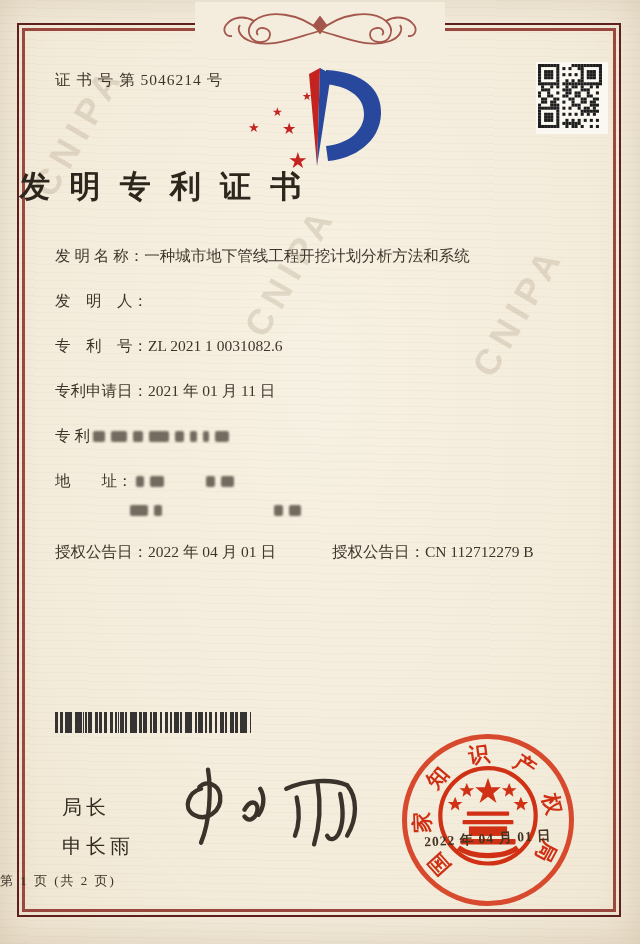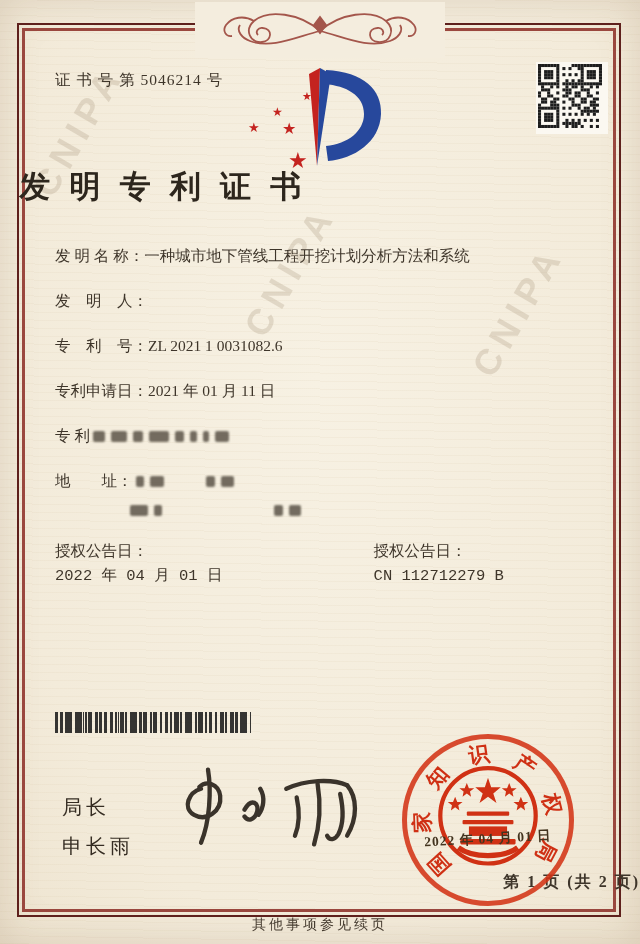--- a/index.html
+++ b/index.html
@@ -26,21 +26,21 @@
   .qr{position:absolute;left:536px;top:62px;width:68px;height:68px;background:#fbf8f1;padding:2px;}
   .title{position:absolute;left:0;right:0;top:166px;text-align:left;
          font-size:31px;font-weight:bold;color:#2d261d;
          letter-spacing:.62em;text-indent:.62em;}
   
   .fields{position:absolute;left:55px;top:244px;width:530px;font-size:15.5px;color:#3e352a;}
   .row{display:flex;margin-bottom:21px;line-height:24px;}
   .row .lab{white-space:pre;}
   .row .val{white-space:pre;}
   .addr2{padding-left:72px;margin-top:-16px;margin-bottom:18px;line-height:24px;}
-  .grant{display:flex;gap:72px;font-family:Liberation Mono, monospace;}
+  .grant{display:flex;gap:56px;}
   .sm{display:inline-block;height:11px;border-radius:2px;background:#4f473c;
       filter:blur(1.2px);opacity:.78;margin:0 3px;vertical-align:-1px;}
   
   .paras{position:absolute;left:48px;top:538px;width:546px;font-size:15.2px;
          line-height:25.5px;color:#3c332a;text-align:justify;}
   .paras p{margin:0 0 6px 0;text-indent:2em;}
   
   .barcode{position:absolute;left:55px;top:712px;width:196px;height:21px;opacity:.88;
     background:
      repeating-linear-gradient(90deg,#1b1b1b 0 2px,transparent 2px 5px),
@@ -55,22 +55,22 @@
   .seal-ring{position:absolute;inset:0;border:5px solid rgba(211,51,22,.88);border-radius:50%;}
   .seal-char{position:absolute;left:50%;top:50%;font-weight:bold;font-size:21px;color:#cf3014;
              transform:translate(-50%,-50%) rotate(var(--a)) translateY(-66px);}
   .c0{--a:-132deg}.c1{--a:-92deg}.c2{--a:-50deg}.c3{--a:-8deg}
   .c4{--a:34deg}.c5{--a:76deg}.c6{--a:118deg}
   .emblem{position:absolute;left:50%;top:50%;transform:translate(-50%,-52%);}
   .seal-date{position:absolute;left:0;width:100%;top:96px;text-align:center;
              font-size:13.5px;font-weight:bold;color:#43341f;letter-spacing:1px;
              transform:rotate(-3deg);z-index:6;}
   
-  .page-num{position:absolute;left:0;right:0;top:872px;text-align:right;
-            font-size:16px;color:#3e352a;letter-spacing:2px;font-weight:bold;}
+  .page-num{position:absolute;left:0;right:0;top:872px;text-align:left;
+            font-size:13px;color:#3e352a;letter-spacing:2px;}
   .note{position:absolute;left:0;right:0;top:916px;text-align:center;
         font-size:14px;color:#463c30;letter-spacing:3px;}
 </style>
 </head>
 <body>
 
 <div class="page">
 
   <span class="wm" style="left:6px;top:110px;">CNIPA</span>
   <span class="wm" style="left:218px;top:250px;">CNIPA</span>
@@ -411,15 +411,14 @@
         <rect x="26" y="54" width="48" height="4" rx="1"></rect>
         <rect x="32" y="60" width="36" height="9"></rect>
         <rect x="24" y="72" width="52" height="5" rx="1"></rect>
         <path d="M22,80 C35,90 65,90 78,80" stroke="#d03114" stroke-width="5" fill="none"></path>
       </svg>
     </div>
     <div class="seal-date">2022 年 04 月 01 日</div>
   </div>
 
   <div class="page-num">第 1 页 (共 2 页)</div>
-  <div class="note">其他事项参见续页</div>
 
 </div>
 
 </body></html>

